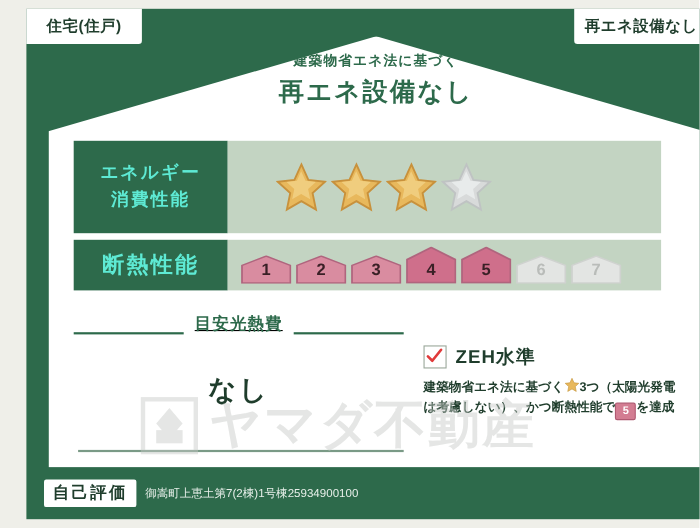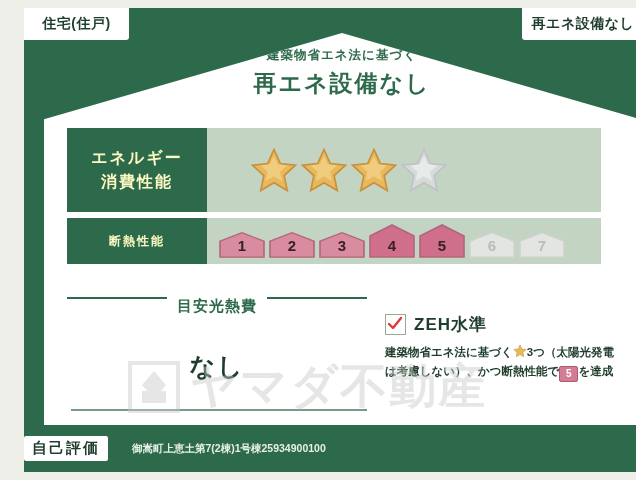--- a/index.html
+++ b/index.html
@@ -43,33 +43,33 @@
     position:absolute;left:0;top:14px;width:100%;text-align:center;
     color:#2d6a4b;
   }
   .title-sub{font-size:12.5px;font-weight:bold;letter-spacing:1px;}
   .title-main{font-size:23px;font-weight:bold;letter-spacing:2px;margin-top:4px;}
 
   
   .rows{position:absolute;left:23px;top:95px;width:534px;}
   .perf-row{display:flex;align-items:stretch;margin-bottom:6px;}
   .row-label{
-    width:140px;background:#2d6a4b;color:#fef9c3;
+    width:140px;background:#2d6a4b;color:#5eead4;
     display:flex;flex-direction:column;align-items:center;justify-content:center;
     font-weight:bold;font-size:16px;line-height:1.5;letter-spacing:2px;
     box-sizing:border-box;
   }
   .row-body{
     flex:1;background:#c3d4c2;
     display:flex;align-items:center;
     box-sizing:border-box;
   }
   .row-energy .row-label{height:84px;}
   .row-energy .row-body{height:84px;padding-left:44px;}
-  .row-insul .row-label{height:46px;font-size:12px;}
+  .row-insul .row-label{height:46px;font-size:20px;}
   .row-insul .row-body{height:46px;padding-left:12px;}
 
   
   .star{width:46px;height:46px;margin-right:4px;flex:0 0 auto;}
 
   
   .chips{display:flex;align-items:flex-end;gap:4px;}
   .chip{
     position:relative;width:46px;
     display:flex;align-items:flex-end;justify-content:center;
@@ -78,21 +78,21 @@
   }
   .chip svg{position:absolute;left:0;top:0;width:100%;height:100%;}
   .chip span{position:relative;z-index:2;}
   .chip.h-small{height:26px;}
   .chip.h-tall{height:34px;}
   .chip.off{color:#b9bcb9;}
 
   
   .lower{position:absolute;left:23px;top:248px;width:534px;height:140px;}
   .cost-head{
-    display:flex;align-items:flex-start;width:300px;margin:16px auto 0 0;
+    display:flex;align-items:flex-end;width:300px;margin:4px auto 0 0;text-decoration:underline;
   }
   .cost-head .hl{flex:1;height:2px;background:#2d6a4b;}
   .cost-head .ht{
     color:#2d6a4b;font-weight:bold;font-size:15px;letter-spacing:1px;padding:0 10px;
   }
   .cost-value{
     width:300px;text-align:center;color:#1f3d2c;
     font-weight:bold;font-size:25px;margin-top:34px;letter-spacing:2px;
   }
   .cost-rule{
@@ -133,24 +133,24 @@
     font-size:47px;font-weight:bold;color:#c6c9c6;letter-spacing:2px;
     font-family:"DejaVu Sans",sans-serif;
   }
 
   
   .footer{
     position:absolute;left:0;bottom:0;width:620px;height:47px;
     display:flex;align-items:center;
   }
   .self-eval{
-    background:#ffffff;color:#1f3d2c;font-weight:bold;
+    margin-left:16px;background:#ffffff;color:#1f3d2c;font-weight:bold;
     font-size:15px;letter-spacing:2px;padding:3px 8px;border-radius:2px;
   }
-  .addr{color:#e7efe9;font-size:10.5px;margin-left:24px;letter-spacing:0px;font-weight:bold;}
+  .addr{color:#e7efe9;font-size:10.5px;margin-left:8px;letter-spacing:0px;}
   .foot-right{
     margin-left:auto;margin-right:14px;text-align:right;color:#ffffff;
   }
   .eval-date{font-size:13.5px;font-weight:bold;letter-spacing:.5px;}
   .eval-hash{font-size:9px;color:#cddbd1;margin-top:2px;letter-spacing:.3px;}
 </style>
 </head>
 <body>
 
 <div id="label-root">

